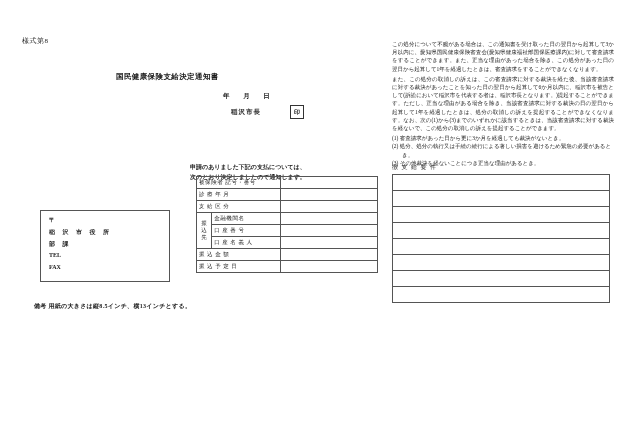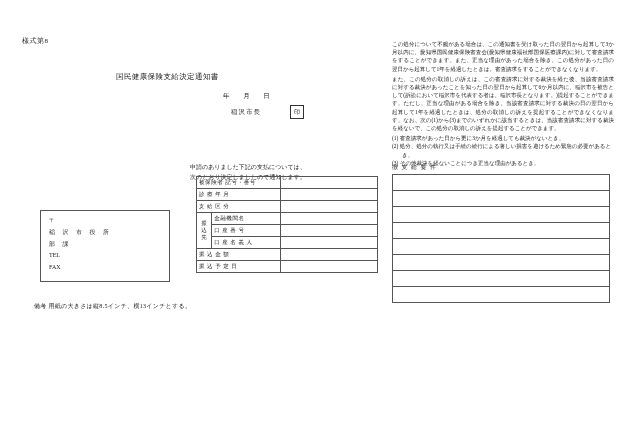--- a/index.html
+++ b/index.html
@@ -29,20 +29,21 @@
     letter-spacing: 0.5px;
   }
 
   
   .left-col {
     position: absolute;
     left: 18px;
     top: 62px;
     width: 360px;
     height: 300px;
+    font-weight: bold;
   }
   .doc-title {
     position: absolute;
     left: 98px;
     top: 10px;
     font-size: 7.5px;
     letter-spacing: 0.4px;
   }
   .date-line {
     position: absolute;

